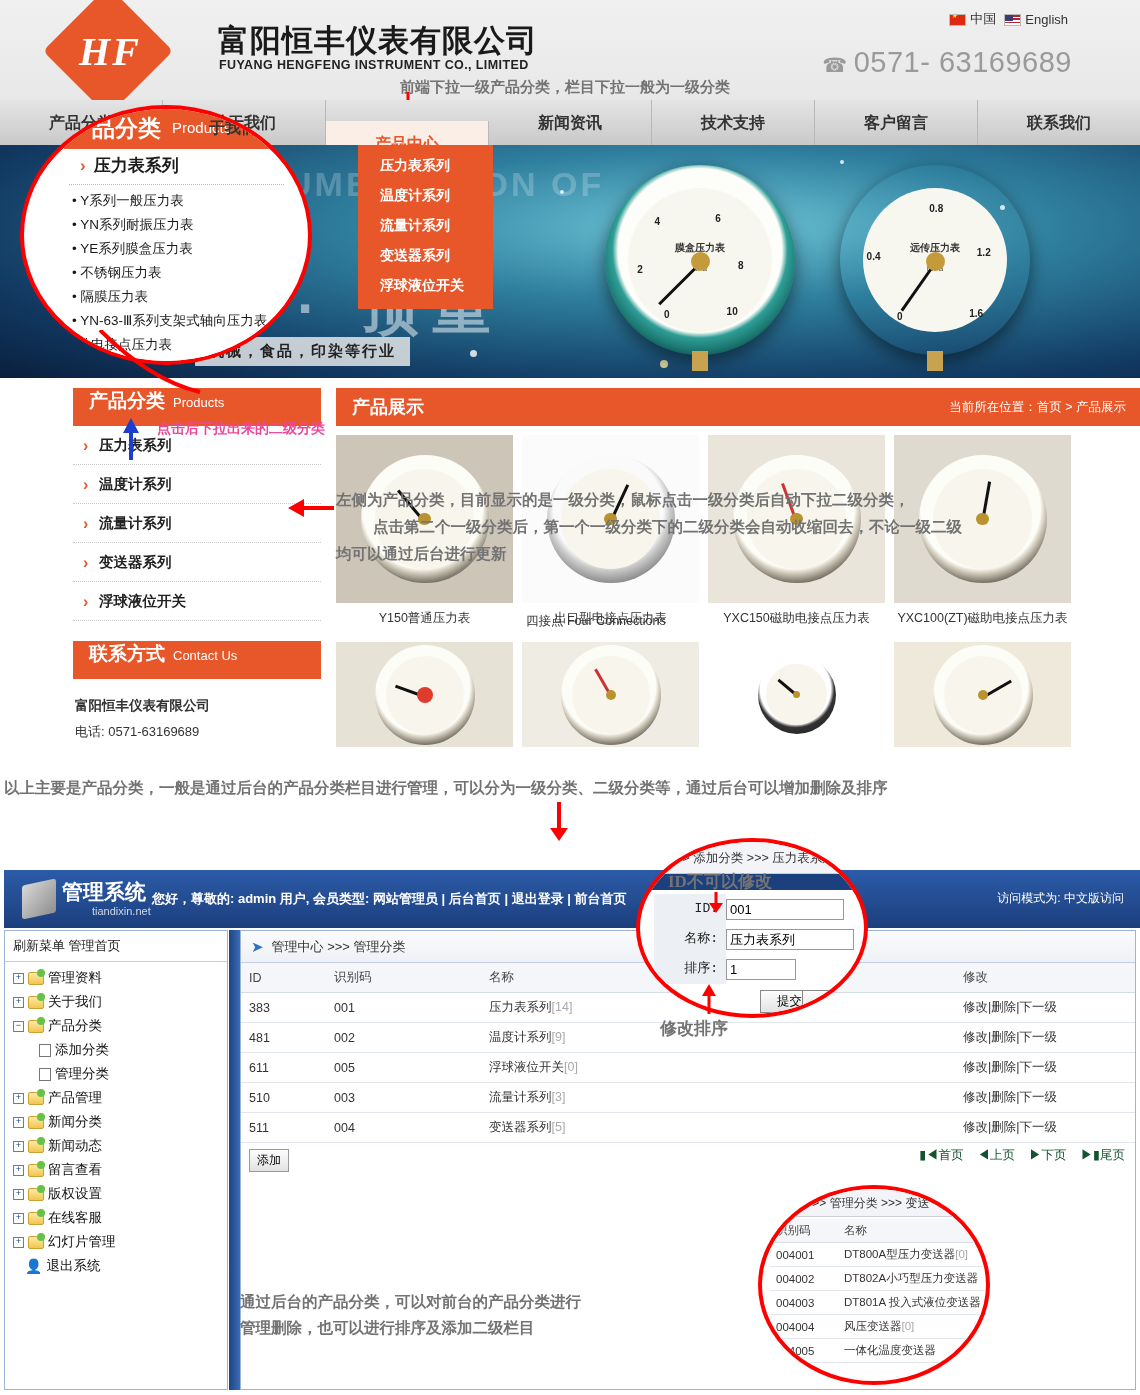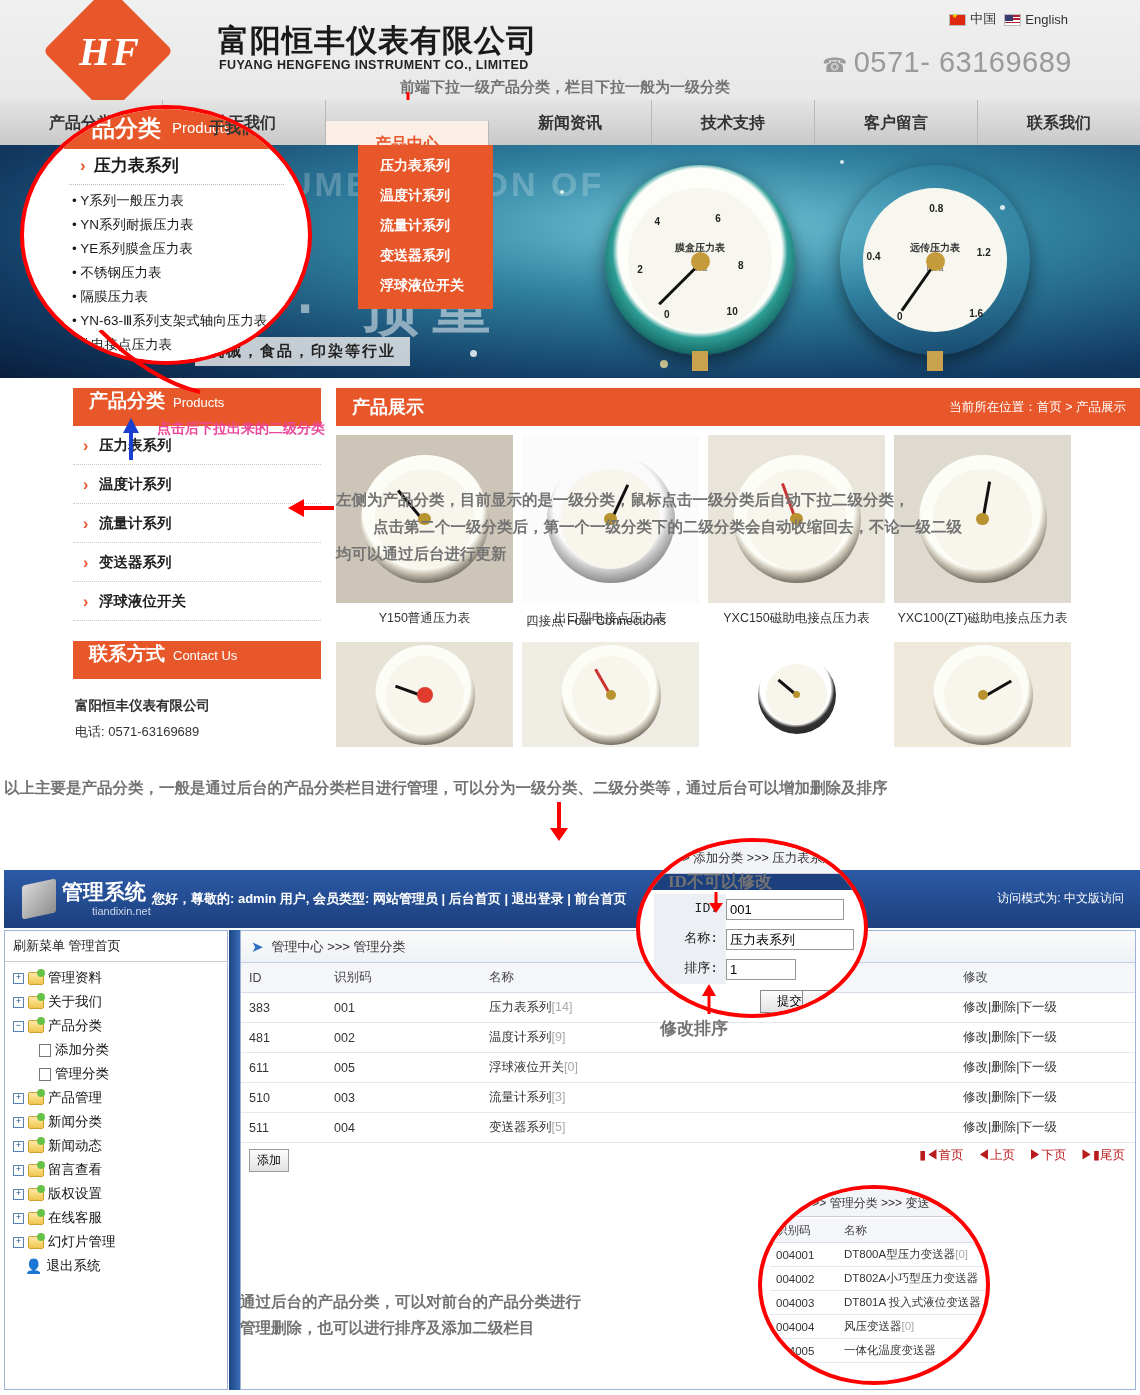--- a/index.html
+++ b/index.html
@@ -145,21 +145,21 @@
         display:flex; align-items:center; gap:8px; padding-left:10px; font-size:13px; color:#333; }
   .bc-ic { color:#2e6fc4; font-size:15px; }
   .tbl { width:100%; border-collapse:collapse; font-size:12.5px; }
   .tbl th { text-align:left; font-weight:normal; color:#444; background:#f4f6f9;
         padding:6px 8px; border-bottom:1px solid #d4dce8; }
   .tbl td { padding:6px 8px; border-bottom:1px solid #e2e7ef; color:#333; }
   .cnt { color:#aaa; }
   .act-l { color:#555; }
   .addbtn { margin:6px 8px; font-size:12px; padding:2px 7px; border:1px solid #9a9a9a;
         background:linear-gradient(#fdfdfd,#e2e2e2); }
-  .pager { position:absolute; right:10px; font-size:12.5px; color:#b91c1c; display:flex; gap:14px; }
+  .pager { position:absolute; right:10px; font-size:12.5px; color:#14532d; display:flex; gap:14px; }
   .pf-row { display:flex; align-items:center; height:30px; }
   .pf-lab { width:72px; background:#eceff3; text-align:right; padding-right:8px;
         font-size:13px; color:#222; font-family:"Liberation Mono", monospace; height:30px; line-height:30px; }
   .pf-inp { border:1px solid #999; height:21px; font-size:13px; padding:0 3px;
         background:#fff; line-height:21px; }
   .btn2 { border:1px solid #888; background:linear-gradient(#fdfdfd,#e3e3e3);
         font-size:12.5px; padding:2px 8px; }
 </style>
 </head>
 <body>

